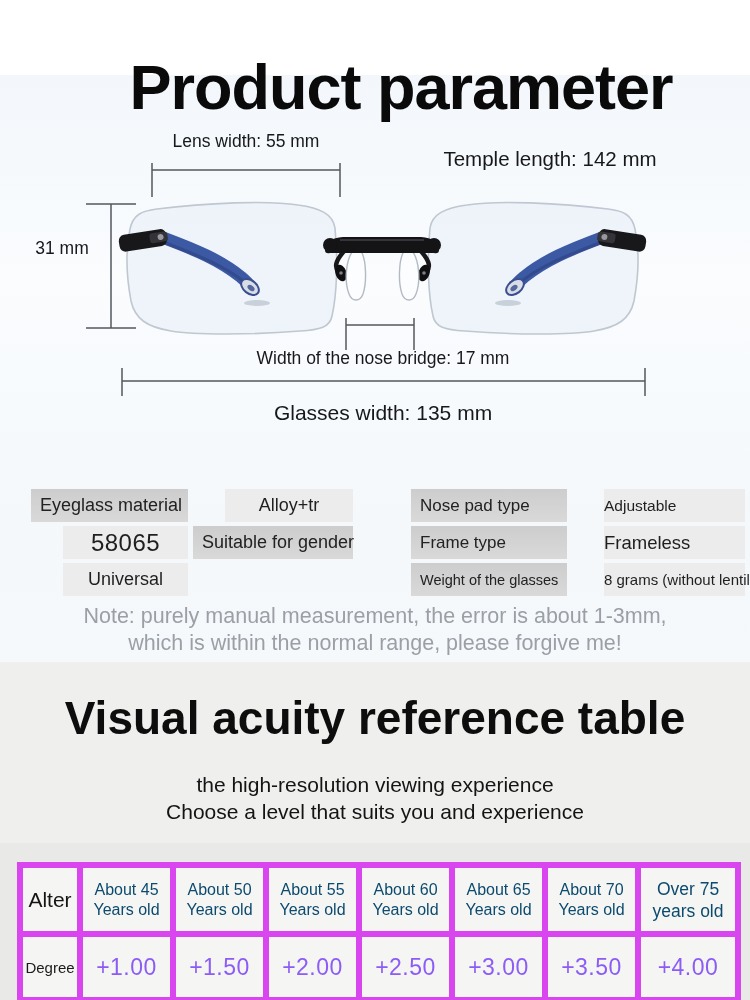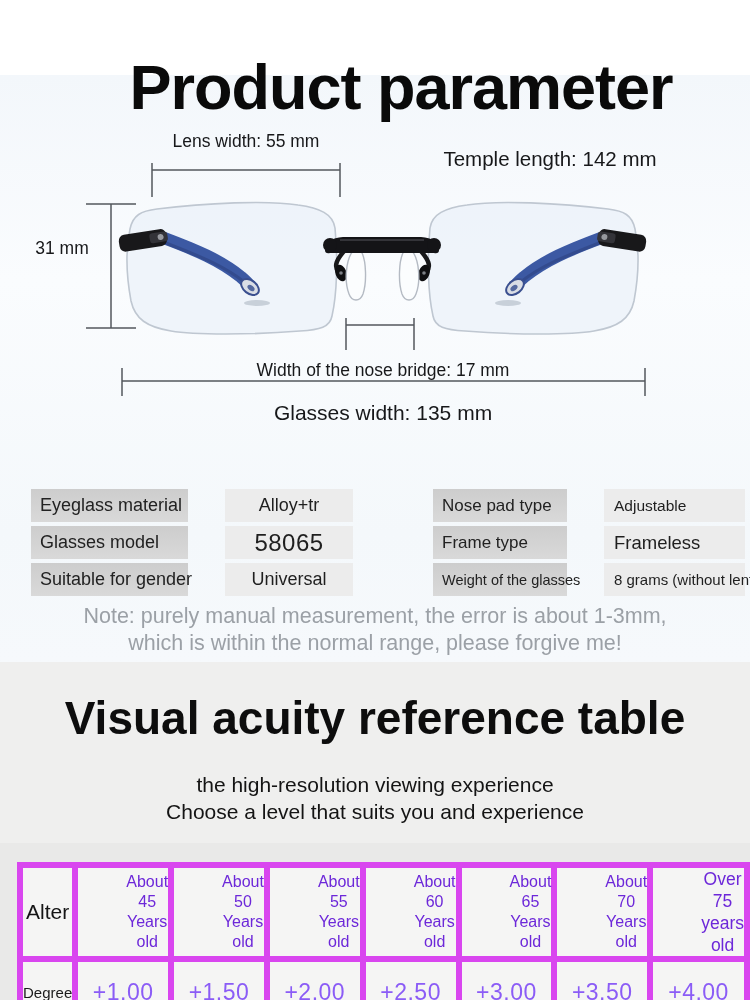--- a/index.html
+++ b/index.html
@@ -27,52 +27,52 @@
     font-size:21px; font-weight:500; color:#141414; line-height:26.5px; }
 
   
   .glasses-svg { left:0; top:0; width:750px; height:460px; }
 
   
   .dim { color:#17181a; text-align:center; white-space:nowrap; }
   .lbl-lens-width   { left:116px; top:131px; width:260px; font-size:17.5px; }
   .lbl-temple       { left:420px; top:147px; width:260px; font-size:20.5px; }
   .lbl-height       { left:24px;  top:238px; width:76px;  font-size:17.5px; }
-  .lbl-bridge       { left:233px; top:360px; width:300px; font-size:17.5px; }
+  .lbl-bridge       { left:233px; top:348px; width:300px; font-size:17.5px; }
   .lbl-gwidth       { left:233px; top:401px; width:300px; font-size:21px; }
 
   
   .spec-table { display:grid; row-gap:4px; column-gap:5px; }
   .spec-left  { left:31px;  top:489px; grid-template-columns:157px 160px; }
   .spec-right { left:411px; top:489px; grid-template-columns:156px 173px; }
   .spec-label { height:33px; background:linear-gradient(180deg,#cdcdcd,#d9d9d9);
     display:flex; align-items:center; padding-left:9px; box-sizing:border-box;
     font-size:18px; color:#222; white-space:nowrap; }
   .spec-value { height:33px; background:#ececec; display:flex; align-items:center;
     justify-content:center; font-size:18px; color:#1f1f1f; white-space:nowrap;margin-left:32px; }
-  .spec-right .spec-label { font-size:17px;margin-left:22px; }
-  .spec-right .spec-value { justify-content:flex-start; padding-left:10px; box-sizing:border-box; }
+  .spec-right .spec-label { font-size:17px; }
+  .spec-right .spec-value { justify-content:flex-start; box-sizing:border-box; }
   .lab-sm { font-size:14.5px !important; }
   .v-model { font-size:24px !important; letter-spacing:0.5px; }
   .v-adjustable { font-size:15.5px !important; }
   .v-frameless { font-size:18.5px !important; }
   .v-weight { font-size:15px !important; }
 
   
   .note { left:0; top:603px; width:750px; text-align:center;
     font-size:21.5px; line-height:27px; color:#9ba0a6; }
 
   
   .acuity-table { left:17px; top:862px; border-collapse:collapse;
     background:#f5f5f4; border:3px solid #383838; table-layout:fixed; }
   .acuity-table td { border:6px solid #d946ef; text-align:center; vertical-align:middle;
     background:#f5f5f4; padding:0; }
   .acuity-table tr.r-hdr td { height:63px; }
   .acuity-table tr.r-val td { height:60px; }
-  .hdr span { display:block; font-size:16px; line-height:20px; color:#6d28d9;margin-left:48px; }
+  .hdr span { display:block; font-size:16px; line-height:20px; color:#0c4a6e; }
   .hdr-last span { font-size:17.5px; line-height:22px; }
   .corner { font-size:21px; color:#151515; }
   .rowlbl { font-size:15px; color:#1b1b1b; }
   .val { font-size:23px; font-weight:500; color:#8b5cf6; letter-spacing:0.5px; }
 </style>
 </head>
 <body>
 
 <div>
 
@@ -136,21 +136,20 @@
 
   <div class="abs dim lbl-lens-width">Lens width: 55 mm</div>
   <div class="abs dim lbl-temple">Temple length: 142 mm</div>
   <div class="abs dim lbl-height">31 mm</div>
   <div class="abs dim lbl-bridge">Width of the nose bridge: 17 mm</div>
   <div class="abs dim lbl-gwidth">Glasses width: 135 mm</div>
 
   <div class="abs spec-table spec-left">
     <div class="spec-label">Eyeglass material</div>
     <div class="spec-value">Alloy+tr</div>
-    <div class="spec-label">Glasses model</div>
     <div class="spec-value v-model">58065</div>
     <div class="spec-label">Suitable for gender</div>
     <div class="spec-value">Universal</div>
   </div>
   <div class="abs spec-table spec-right">
     <div class="spec-label">Nose pad type</div>
     <div class="spec-value v-adjustable">Adjustable</div>
     <div class="spec-label">Frame type</div>
     <div class="spec-value v-frameless">Frameless</div>
     <div class="spec-label lab-sm">Weight of the glasses</div>

